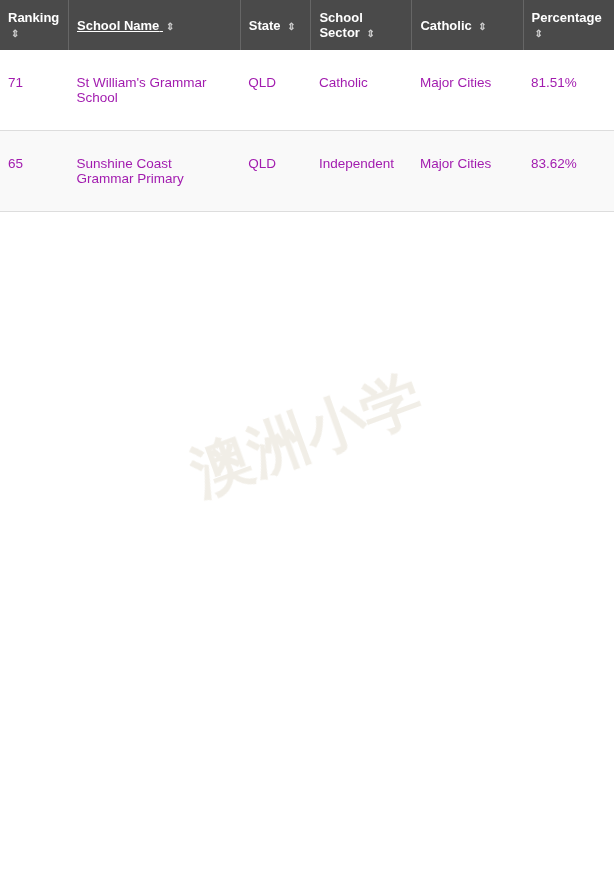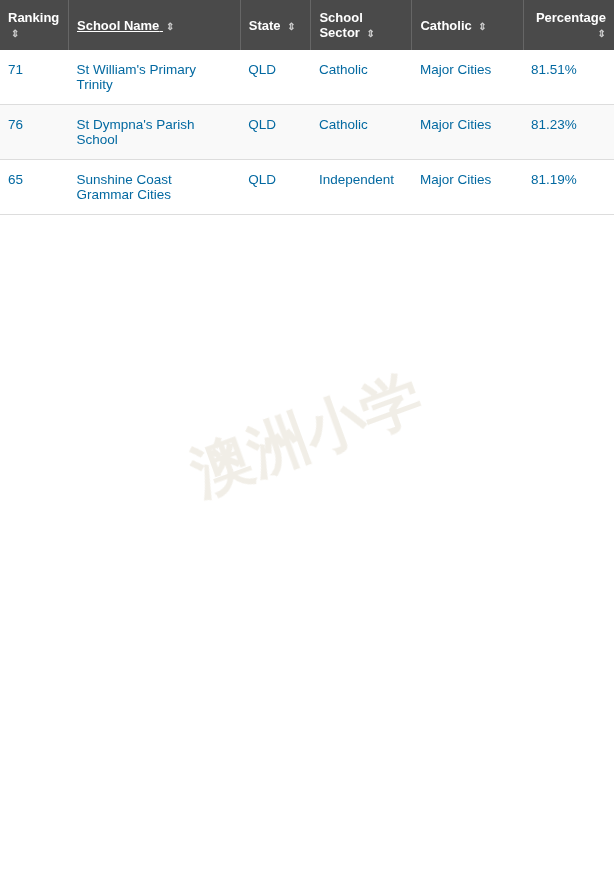--- a/index.html
+++ b/index.html
@@ -37,31 +37,31 @@
     tbody tr {
       border-bottom: 1px solid #ddd;
     }
     tbody tr:nth-child(even) {
       background: #f9f9f9;
     }
     tbody tr:nth-child(odd) {
       background: #fff;
     }
     tbody td {
-      padding: 12px 8px;
+      padding: 25px 8px;
       vertical-align: top;
       font-size: 13.5px;
-      color: #0369a1;
+      color: #a21caf;
     }
     .ranking-col { width: 60px; margin-left: 24px; }
     .school-name-col { width: 170px; text-decoration: underline; }
     .state-col { width: 70px; }
     .sector-col { width: 100px; }
     .location-col { width: 110px; }
-    .percentage-col { width: 90px; text-align: right; }
+    .percentage-col { width: 90px; }
     .watermark {
       position: fixed;
       top: 50%;
       left: 50%;
       transform: translate(-50%, -50%) rotate(-20deg);
       font-size: 60px;
       color: rgba(180, 160, 120, 0.18);
       white-space: nowrap;
       pointer-events: none;
       z-index: 999;
@@ -98,36 +98,28 @@
       </th>
       <th class="percentage-col">
         <span>Percentage</span>
         <span class="sort-icon">⇕</span>
       </th>
     </tr>
   </thead>
   <tbody id="table-body">
   <tr>
         <td>71</td>
-        <td>St William's Primary Trinity</td>
+        <td>St William's Grammar School</td>
         <td>QLD</td>
         <td>Catholic</td>
         <td>Major Cities</td>
         <td>81.51%</td>
       </tr>
       <tr>
-        <td>76</td>
-        <td>St Dympna's Parish School</td>
-        <td>QLD</td>
-        <td>Catholic</td>
-        <td>Major Cities</td>
-        <td>81.23%</td>
-      </tr>
-      <tr>
         <td>65</td>
-        <td>Sunshine Coast Grammar Cities</td>
+        <td>Sunshine Coast Grammar Primary</td>
         <td>QLD</td>
         <td>Independent</td>
         <td>Major Cities</td>
-        <td>81.19%</td>
+        <td>83.62%</td>
       </tr>
     </tbody>
 </table>
 
 </body></html>

